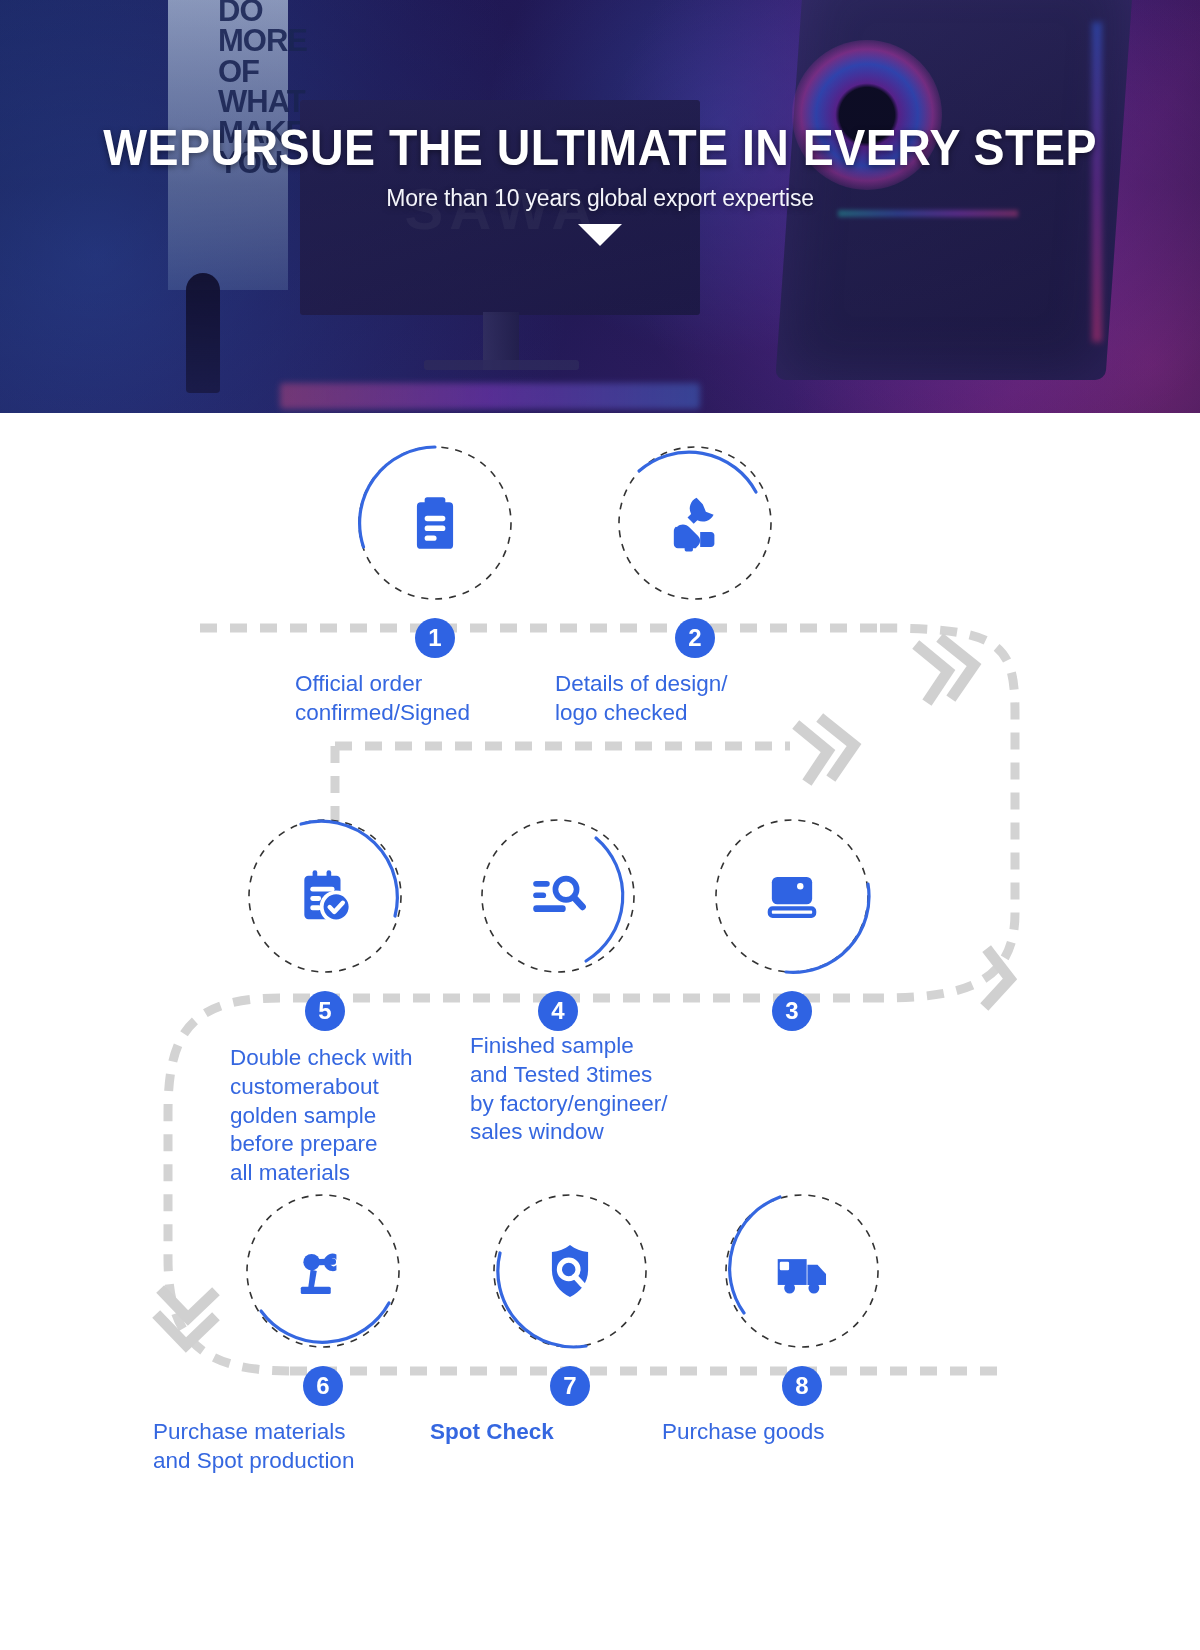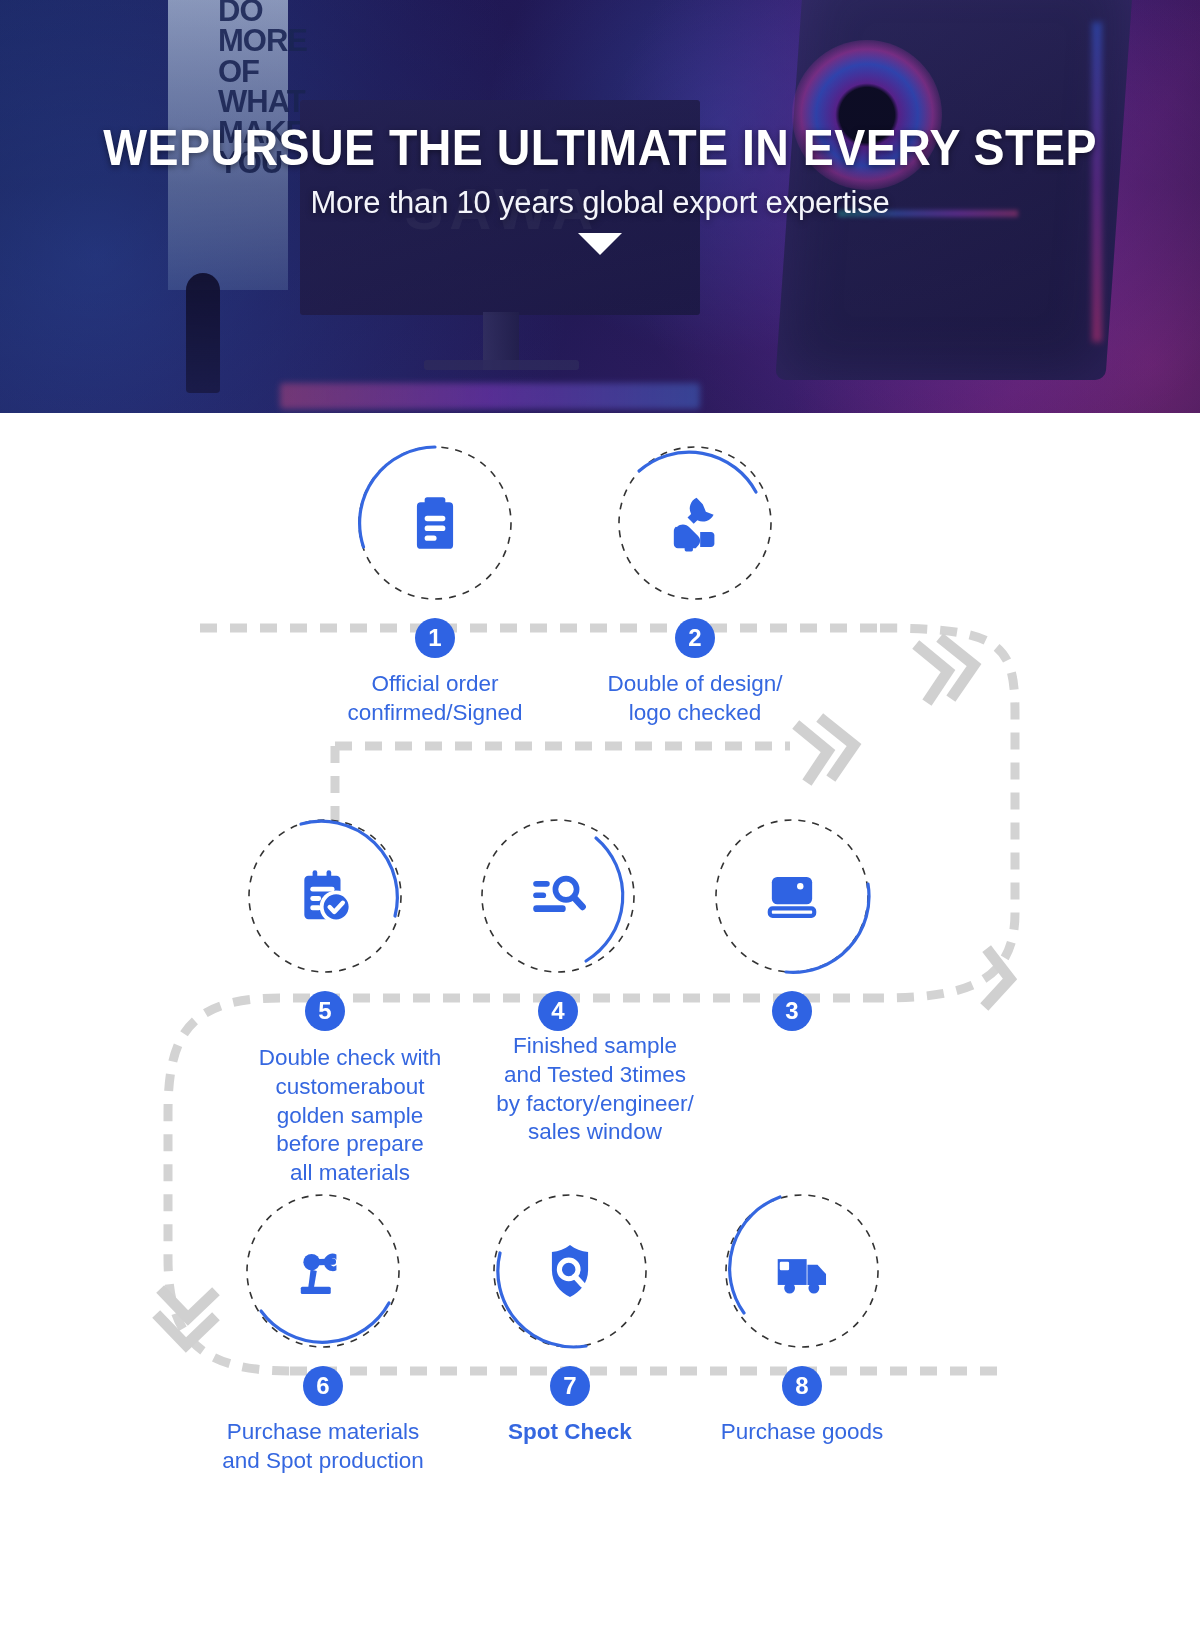--- a/index.html
+++ b/index.html
@@ -149,21 +149,21 @@
     font-size: 50px;
     line-height: 1.0;
     letter-spacing: 0.5px;
     transform: scaleX(0.93);
     text-shadow: 0 2px 7px rgba(0,0,0,0.45);
     white-space: nowrap;
   }
   .hero-sub {
     margin-top: 12px;
     color: #f4f5fb;
-    font-size: 31px;
+    font-size: 23px;
     font-weight: 400;
     letter-spacing: -0.2px;
     text-shadow: 0 2px 7px rgba(0,0,0,0.45);
   }
   .hero-caret {
     margin: 12px auto 0 auto;
     width: 0; height: 0;
     border-left: 22px solid transparent;
     border-right: 22px solid transparent;
     border-top: 22px solid #ffffff;
@@ -211,25 +211,24 @@
     justify-content: center;
     line-height: 1;
     z-index: 4;
   }
 
   .node-label {
     position: absolute;
     color: #3567e0;
     font-size: 22.5px;
     line-height: 1.28;
-    text-align: center;
     white-space: pre-line;
     z-index: 3;
   }
-  .node-label.lab-left  { text-align: center; }
+  .node-label.lab-left  { text-align: left; }
 </style>
 </head>
 <body>
 
 <div class="hero">
   <div class="hero-bg"></div>
   <div class="hero-poster"></div>
   <div class="hero-poster-text">DO MORE OF WHAT MAKES YOU</div>
   <div class="hero-tower"></div>
   <div class="hero-fan"></div>
@@ -311,21 +310,21 @@
       <div class="node-icon">
         <svg viewBox="0 0 24 24" fill="currentColor">
           <path d="M14.6 2.2a4.6 4.6 0 0 0-2.1 6.3l-1.4 1.4 2.4 2.4 1.4-1.4a4.6 4.6 0 0 0 6.3-2.1l-3-1.2-1.2-2.9z" transform="translate(-2,0)"></path>
           <path d="M5 13.5c1.6-1.4 3.6-1.1 4.9.2l3.3 3.3a2.6 2.6 0 0 1 .2 3.5l-1.1 1.3H5.4c-.9 0-1.6-.8-1.6-1.7v-4.9c0-.7.3-1.3.8-1.7z"></path>
           <rect x="8" y="21" width="3.2" height="2" rx="0.6"></rect>
           <path d="M14 15.5h4.2c.7 0 1.3.6 1.3 1.3V20c0 .7-.6 1.3-1.3 1.3H14z"></path>
         </svg>
       </div>
     </div>
     <div class="node-badge" style="left:60px; top:175px;">2</div>
-    <div class="node-label" style="left:-60px; top:227px; width:280px;">Double of design/
+    <div class="node-label" style="left:-60px; top:227px; width:280px;">Details of design/
 logo checked</div>
   </div>
 
   <div class="node" style="left:245px; top:403px;">
     <div class="node-circle">
       <svg width="160" height="160" viewBox="0 0 160 160">
         <circle cx="80" cy="80" r="76" fill="none" stroke="#333333" stroke-width="1.6" stroke-dasharray="7 7"></circle>
         <path d="M56,8 A76,76 0 0,1 150,100" fill="none" stroke="#3567e0" stroke-width="3.2" stroke-linecap="round"></path>
       </svg>
       <div class="node-icon">

